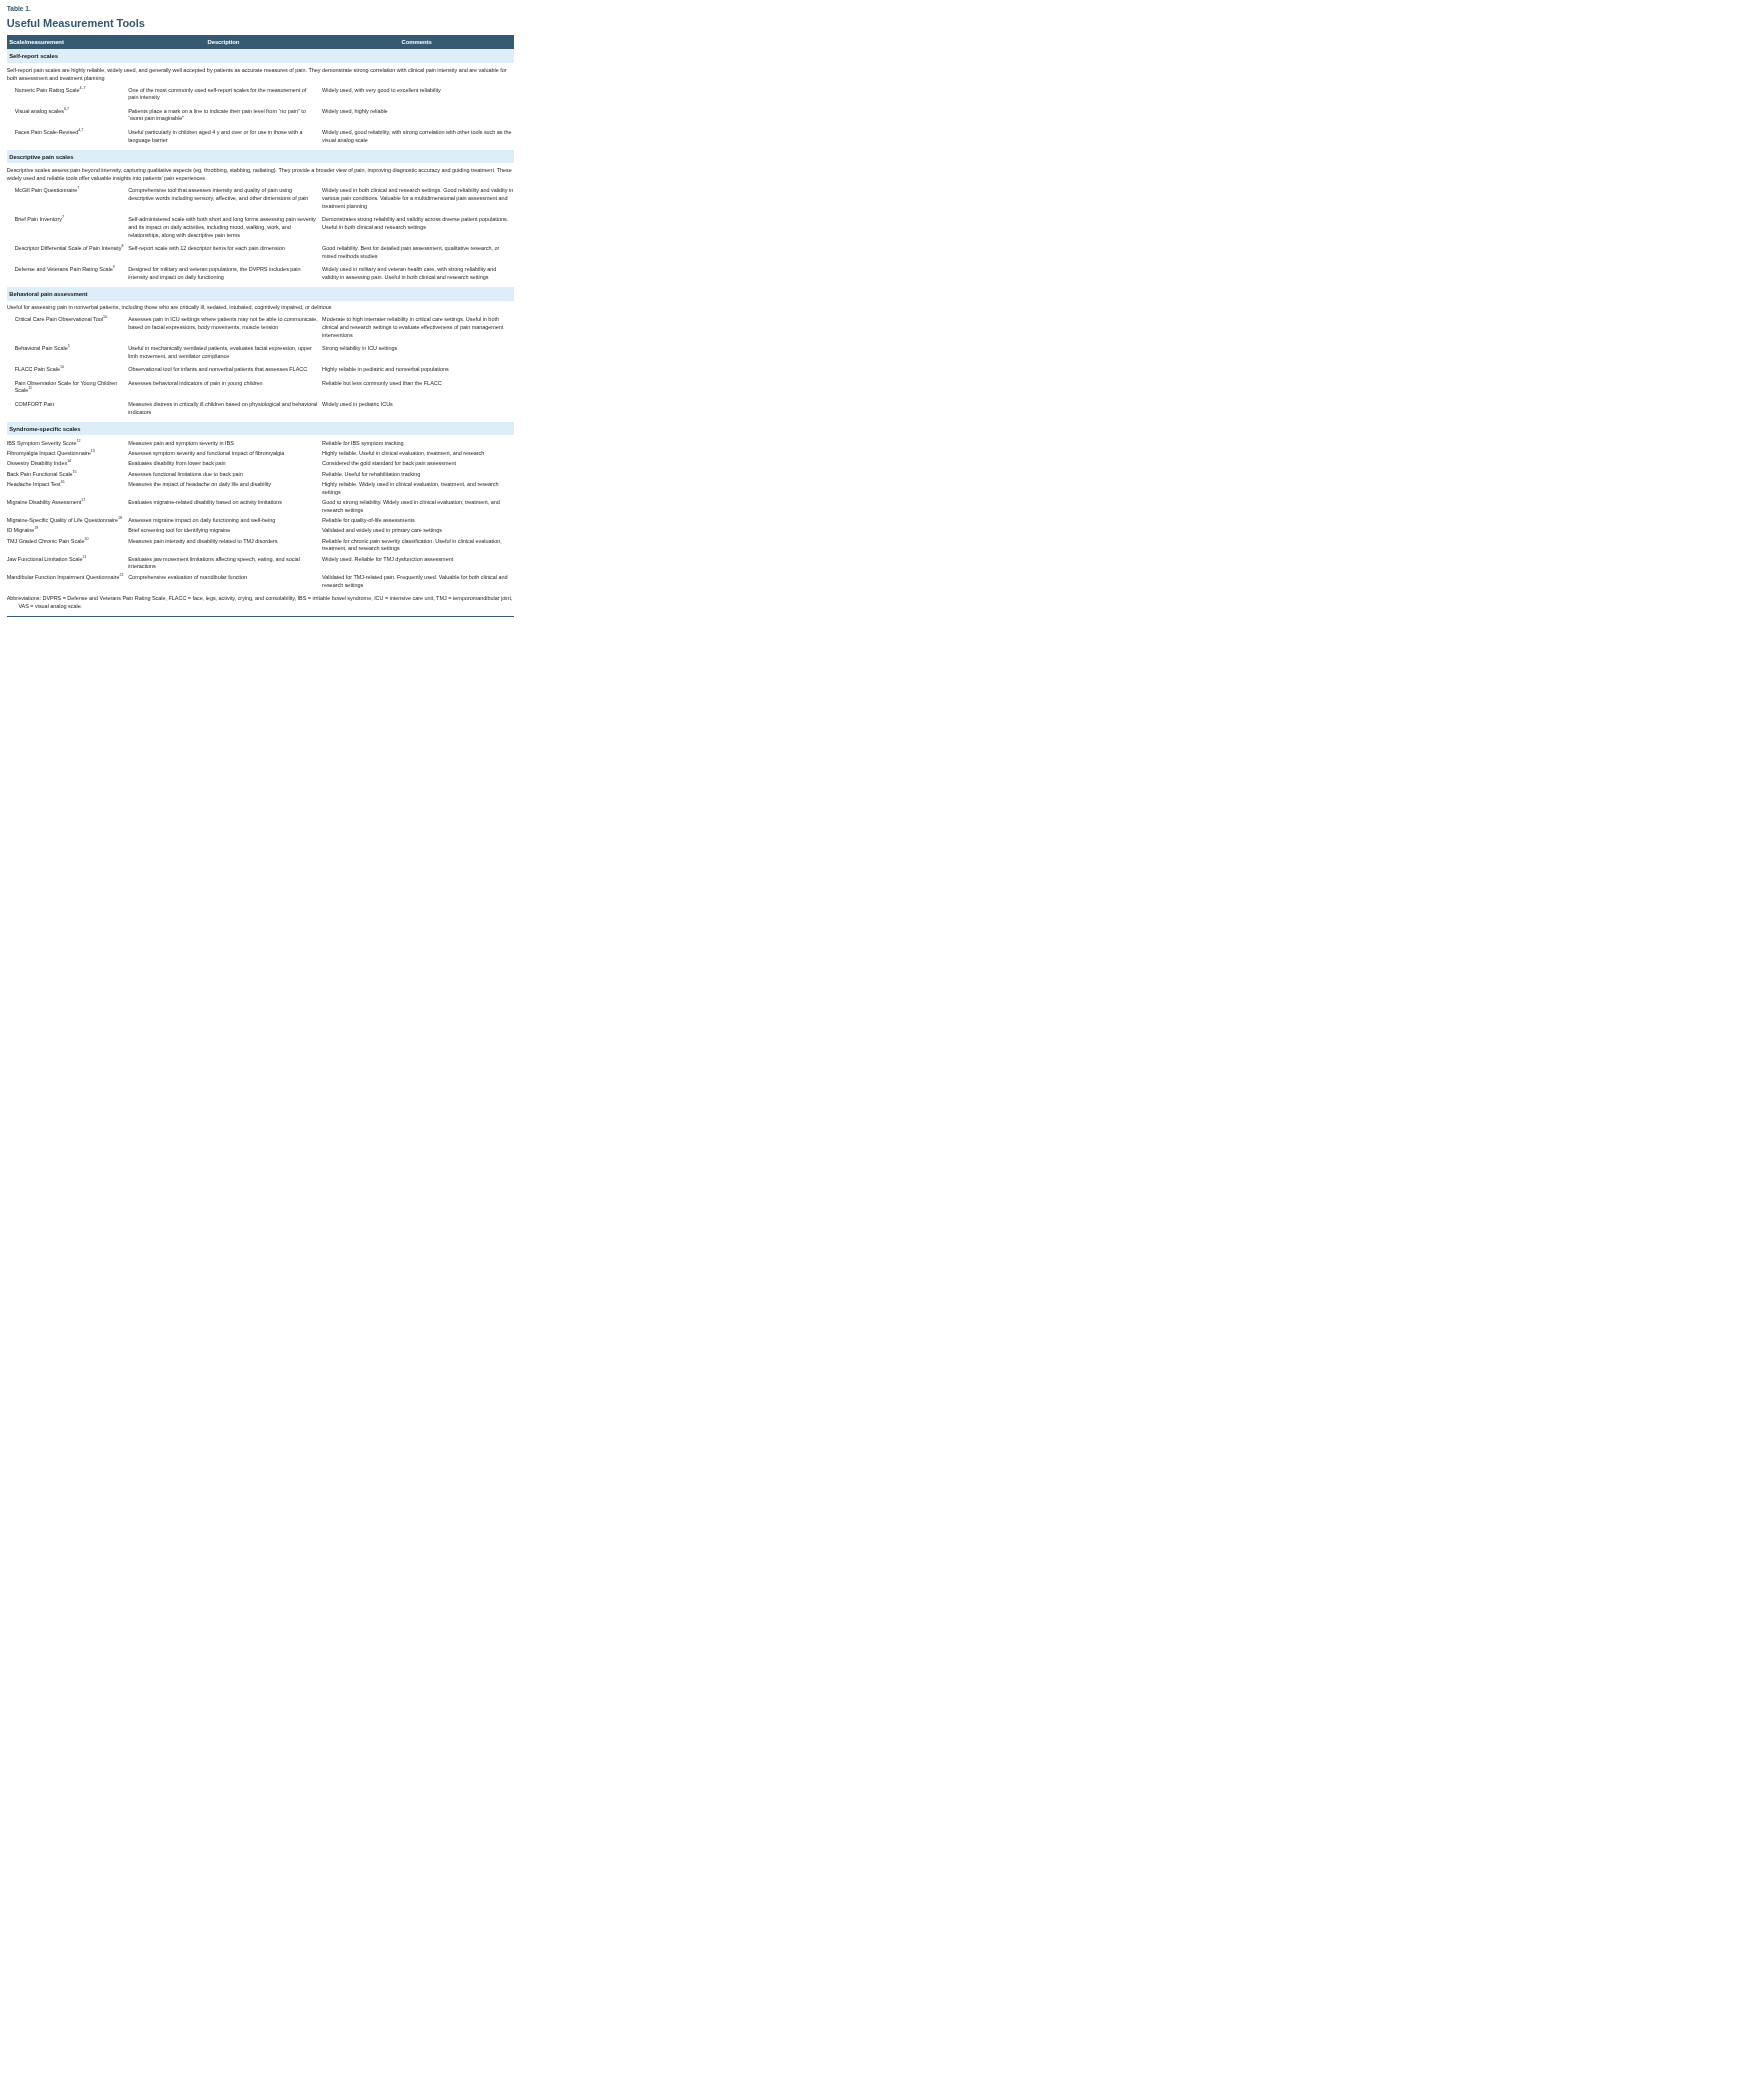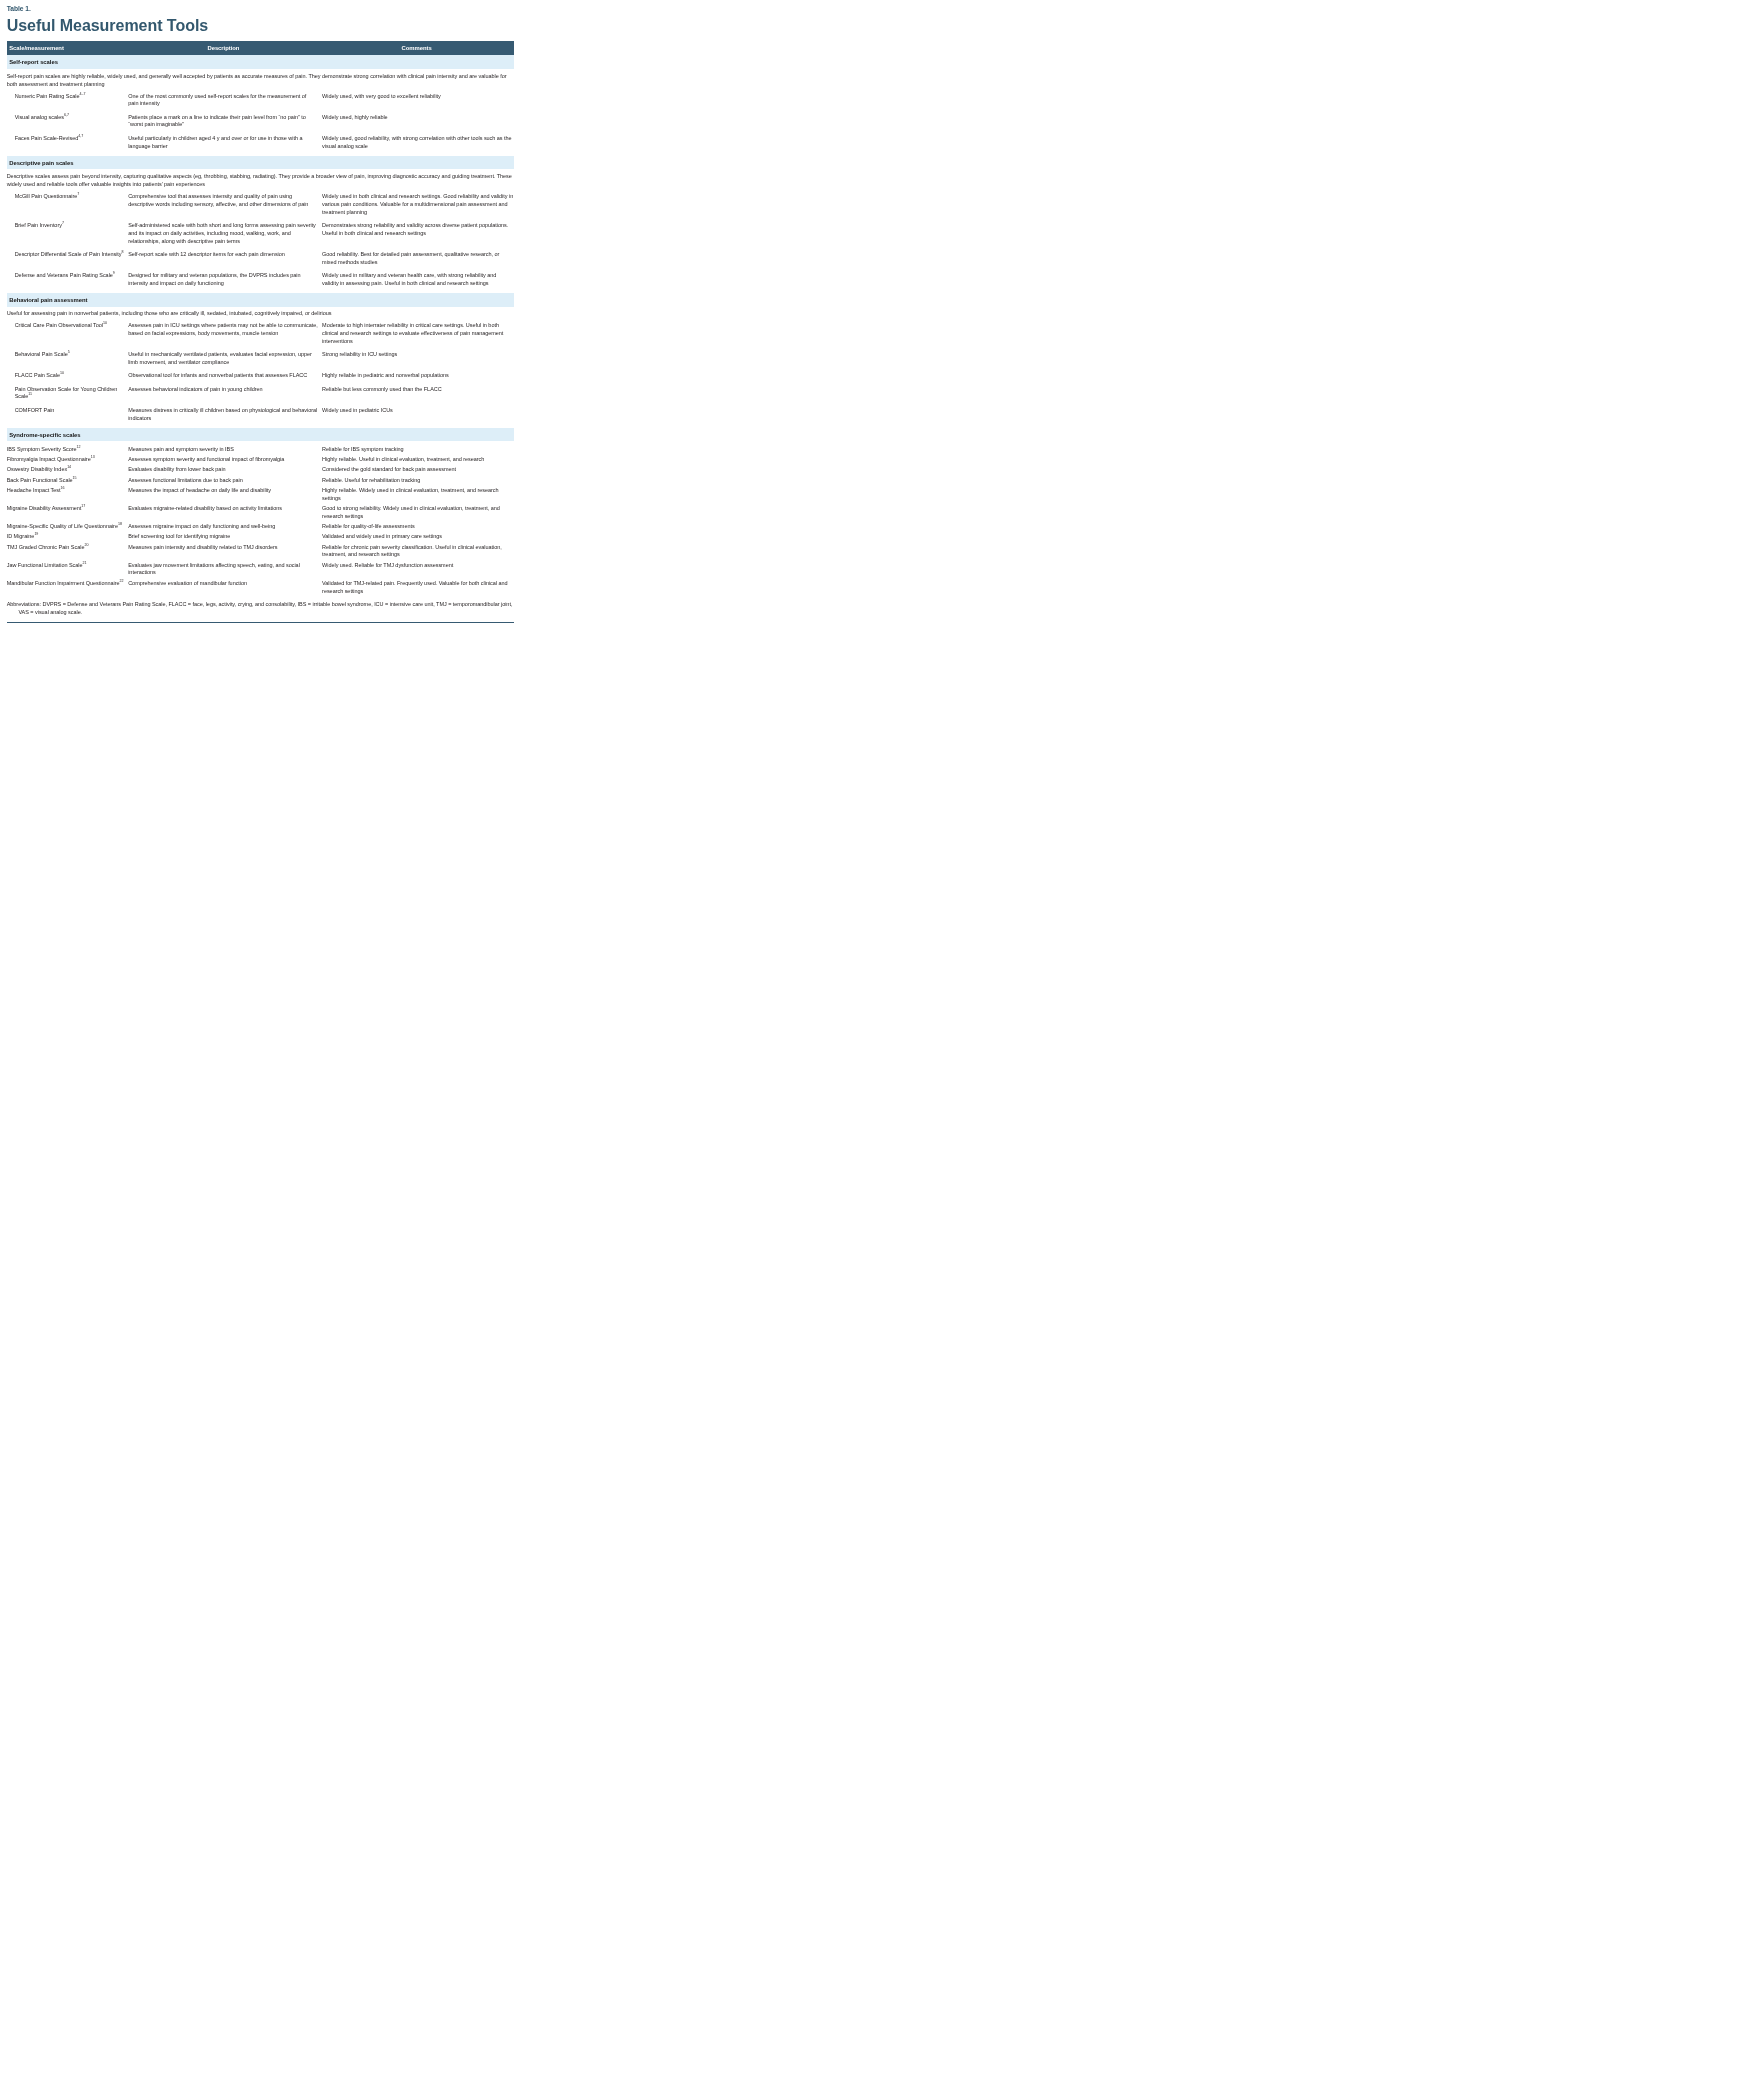--- a/index.html
+++ b/index.html
@@ -13,21 +13,21 @@
   .page { padding: 5px 6.7px 10px 6.7px; }
 
   .table-label {
     color: #33586e;
     font-weight: bold;
     font-size: 6.7px;
   }
   .page-title {
     color: #33586e;
     font-weight: bold;
-    font-size: 16px;
+    font-size: 11px;
     margin-top: 5px;
     margin-bottom: 6px;
   }
 
   .thead {
     display: grid;
     grid-template-columns: 0.235fr 0.38fr 0.385fr;
     column-gap: 4.2px;
     background: #365a72;
     color: #ffffff;

